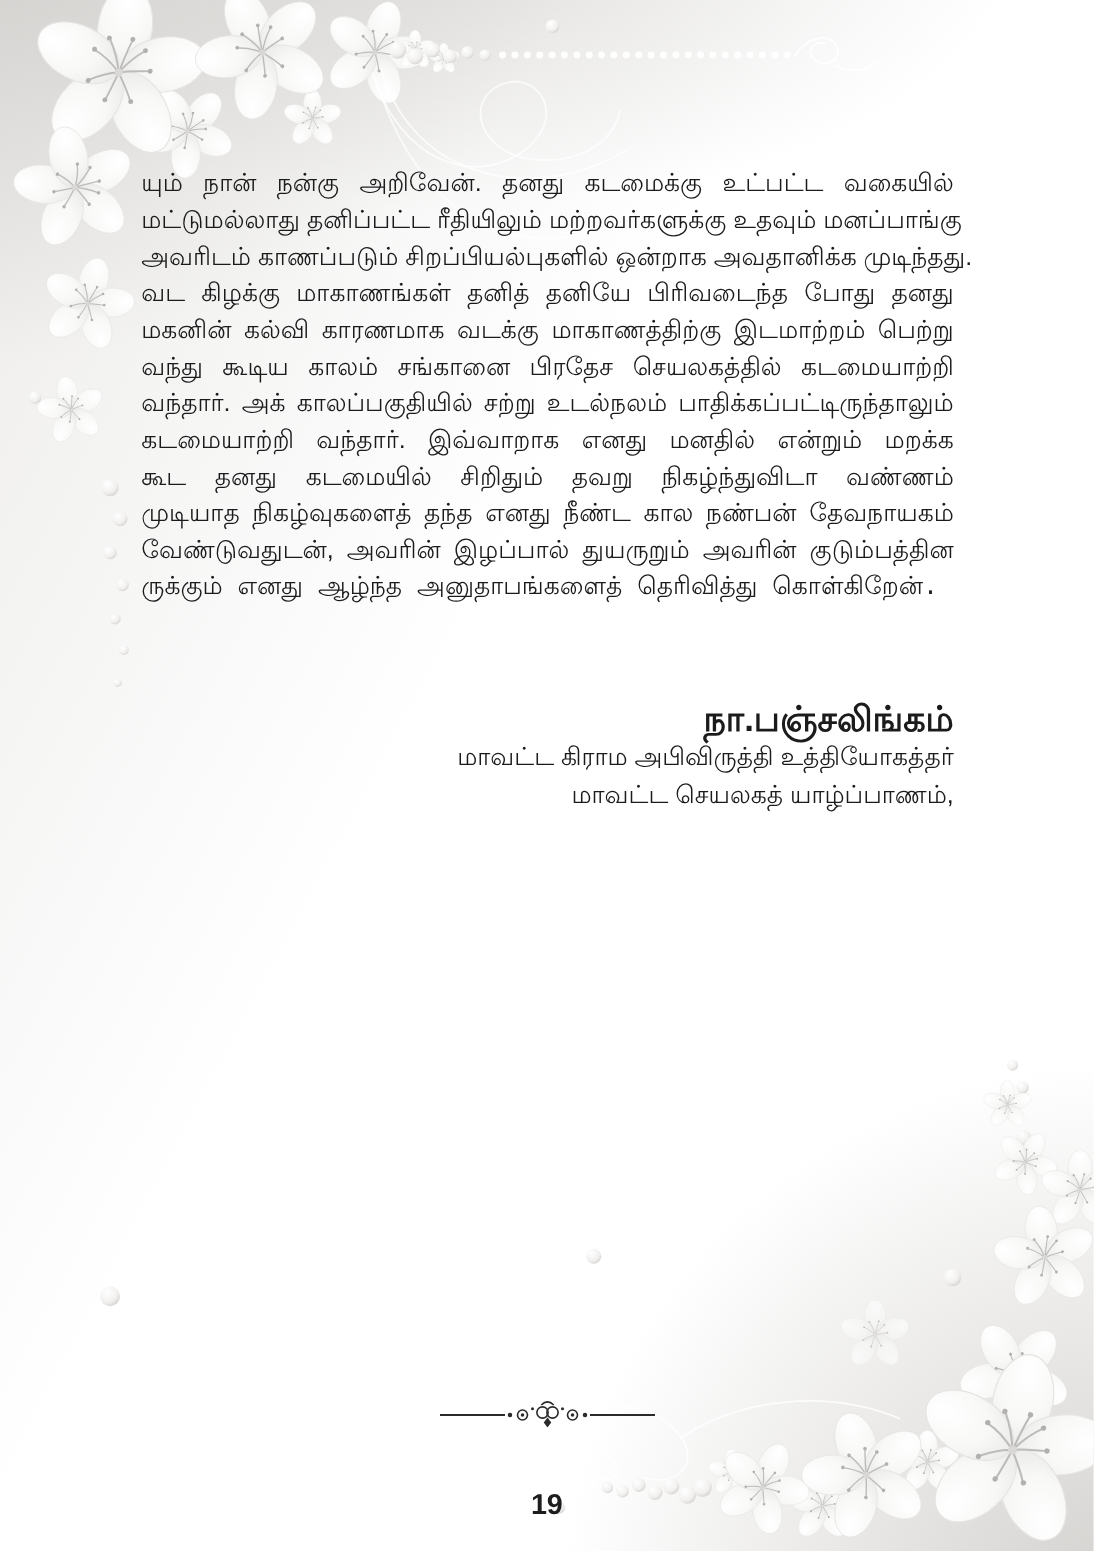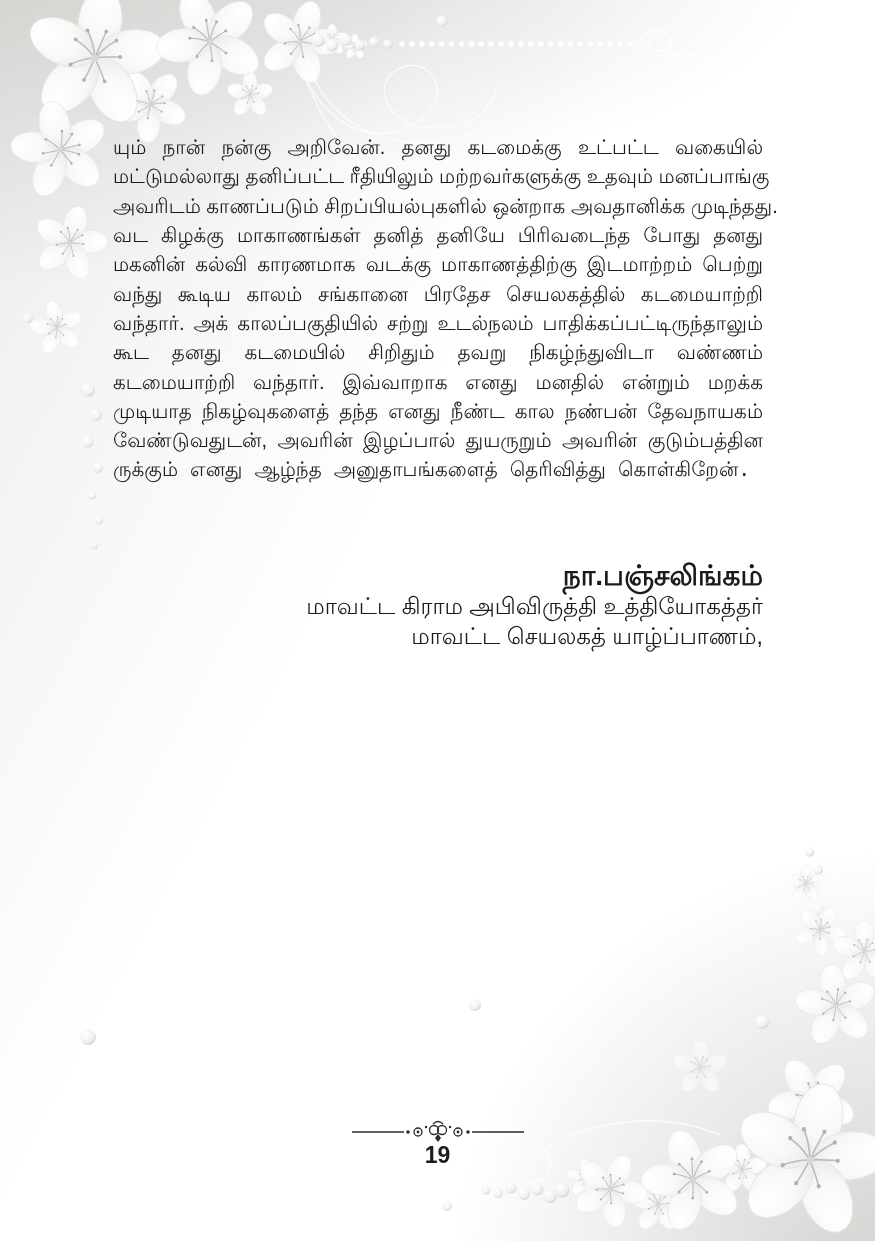--- a/index.html
+++ b/index.html
@@ -28,25 +28,25 @@
     height:29.35px;
     text-align:justify;text-align-last:justify;
     white-space:nowrap;
   }
   .para .line:last-child{text-align-last:left;font-family:Liberation Mono, monospace;}
 
   .signature{
     position:absolute;right:112px;top:560px;text-align:right;color:#1b1b1b;
   }
   .sig-name{font-weight:bold;font-size:28px;line-height:31px;}
-  .sig-line{font-size:23px;line-height:30px;}
+  .sig-line{font-size:20px;line-height:30px;}
 
   .footer{
     position:absolute;left:50%;top:1120px;transform:translateX(-50%);
-    display:flex;flex-direction:column;align-items:center;z-index:1;
+    display:flex;flex-direction:column;align-items:center;z-index:1;gap:48px;
   }
   .page-number{
     font-size:23px;font-weight:bold;color:#1d1d1d;line-height:24px;margin-top:1px;
     font-family:"Liberation Sans","DejaVu Sans",sans-serif;
   }
 </style>
 </head>
 <body>
 
 <div class="page">
@@ -199,22 +199,22 @@
 
     <div class="para">
 
     <div class="line">யும் நான் நன்கு அறிவேன். தனது கடமைக்கு உட்பட்ட வகையில்</div>
         <div class="line">மட்டுமல்லாது தனிப்பட்ட ரீதியிலும் மற்றவர்களுக்கு உதவும் மனப்பாங்கு</div>
         <div class="line">அவரிடம் காணப்படும் சிறப்பியல்புகளில் ஒன்றாக அவதானிக்க முடிந்தது.</div>
         <div class="line">வட கிழக்கு மாகாணங்கள் தனித் தனியே பிரிவடைந்த போது தனது</div>
         <div class="line">மகனின் கல்வி காரணமாக வடக்கு மாகாணத்திற்கு இடமாற்றம் பெற்று</div>
         <div class="line">வந்து கூடிய காலம் சங்கானை பிரதேச செயலகத்தில் கடமையாற்றி</div>
         <div class="line">வந்தார். அக் காலப்பகுதியில் சற்று உடல்நலம் பாதிக்கப்பட்டிருந்தாலும்</div>
+        <div class="line">கடமையாற்றி வந்தார். இவ்வாறாக எனது மனதில் என்றும் மறக்க</div>
         <div class="line">கூட தனது கடமையில் சிறிதும் தவறு நிகழ்ந்துவிடா வண்ணம்</div>
-        <div class="line">கடமையாற்றி வந்தார். இவ்வாறாக எனது மனதில் என்றும் மறக்க</div>
         <div class="line">முடியாத நிகழ்வுகளைத் தந்த எனது நீண்ட கால நண்பன் தேவநாயகம்</div>
         <div class="line">வேண்டுவதுடன், அவரின் இழப்பால் துயருறும் அவரின் குடும்பத்தின</div>
         <div class="line">ருக்கும் எனது ஆழ்ந்த அனுதாபங்களைத் தெரிவித்து கொள்கிறேன்.</div>
       </div>
 
     <div class="signature">
       <div class="sig-name">நா.பஞ்சலிங்கம்</div>
       <div class="sig-line">மாவட்ட கிராம அபிவிருத்தி உத்தியோகத்தர்</div>
       <div class="sig-line">மாவட்ட செயலகத் யாழ்ப்பாணம்,</div>
     </div>

